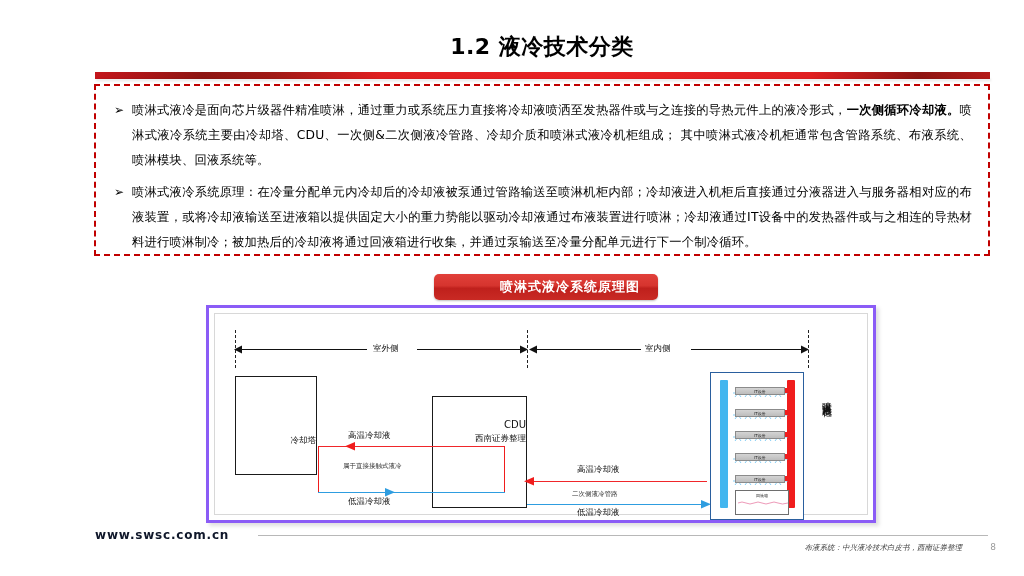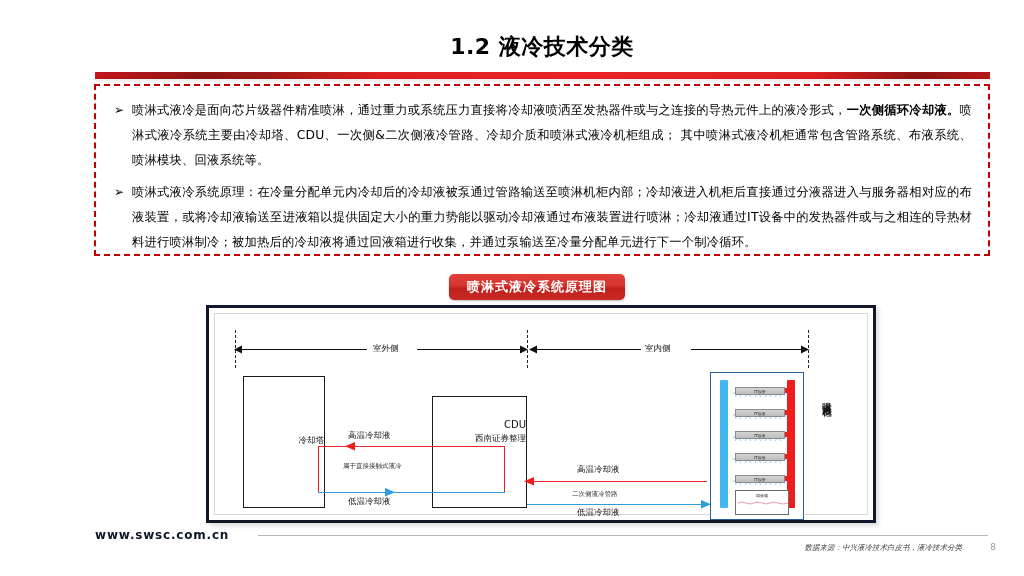--- a/index.html
+++ b/index.html
@@ -44,32 +44,32 @@
   }
   .bullet .para{
     flex:1 1 auto;font-size:12.3px;line-height:25px;color:#000;
     text-align:justify;text-justify:inter-ideograph;padding-right:6px;
     letter-spacing:.2px;
   }
   .bold{font-weight:bold;}
 
   
   .pill{
-    position:absolute;left:419px;top:274px;width:176px;height:26px;
+    position:absolute;left:404px;top:274px;width:176px;height:26px;
     border-radius:5px;
     background:linear-gradient(180deg,#e1403a 0%,#d6342e 45%,#bf201c 55%,#c92a24 100%);
     box-shadow:0 1px 2px rgba(0,0,0,.25);
     color:#fff;font-size:13px;font-weight:bold;
-    display:flex;align-items:center;justify-content:center;letter-spacing:1px;
+    display:flex;align-items:center;justify-content:center;letter-spacing:1px;padding-left:48px;
   }
 
   
   .diagram-frame{
     position:absolute;left:176px;top:305px;width:670px;height:218px;
-    border:3px solid #0f172a;box-sizing:border-box;background:#fff;
+    border:3px solid #8b5cf6;box-sizing:border-box;background:#fff;
     box-shadow:3px 3px 4px rgba(0,0,0,.13);
   }
   .diagram-inner{
     position:absolute;inset:5px;border:1px solid #d8d8d8;background:#fff;
   }
   .dg{position:absolute;}
 
   
   .vdash{position:absolute;width:0;border-left:1.5px dashed #222;}
 
@@ -178,21 +178,21 @@
       <div class="hline dg" style="left:316px;top:35px;width:110px;"></div>
       <div class="hline dg" style="left:476px;top:35px;width:115px;"></div>
       <svg class="dg" style="left:313px;top:30px;" width="12" height="12" viewBox="0 0 12 12">
           <path d="M1 5.5 L9 1.5 L9 9.5 Z" fill="#111"></path>
         </svg>
       <svg class="dg" style="left:583px;top:30px;" width="12" height="12" viewBox="0 0 12 12">
           <path d="M11 5.5 L3 1.5 L3 9.5 Z" fill="#111"></path>
         </svg>
       <div class="lbl dg" style="left:430px;top:29px;">室内侧</div>
 
-      <div class="bbox dg" style="left:28px;top:62px;width:82px;height:132px;">
+      <div class="bbox dg" style="left:20px;top:62px;width:82px;height:99px;">
         <div class="cap" style="top:58px;">冷却塔</div>
       </div>
 
       <div class="bbox dg" style="left:217px;top:82px;width:95px;height:112px;">
         <div class="cap" style="top:22px;font-size:10px;">CDU</div>
         <div class="cap" style="top:36px;">西南证券整理</div>
       </div>
 
       <div class="hline redline dg" style="left:103px;top:132px;width:187px;border-top-width:1.3px;"></div>
       <div class="dg" style="left:103px;top:132px;width:0;height:46px;border-left:1.3px solid #f01d1d;"></div>
@@ -282,16 +282,16 @@
         </div>
       </div>
 
       <div class="vlabel dg" style="left:606px;top:80px;">喷淋式液冷机柜</div>
 
     </div>
   </div>
 
   <div class="footer-url">www.swsc.com.cn</div>
   <div class="footer-rule"></div>
-  <div class="footer-src">数据来源：中兴液冷技术白皮书，液冷技术分类</div>
+  <div class="footer-src">布液系统：中兴液冷技术白皮书，西南证券整理</div>
   <div class="page-num">8</div>
 
 </div>
 
 </body></html>

